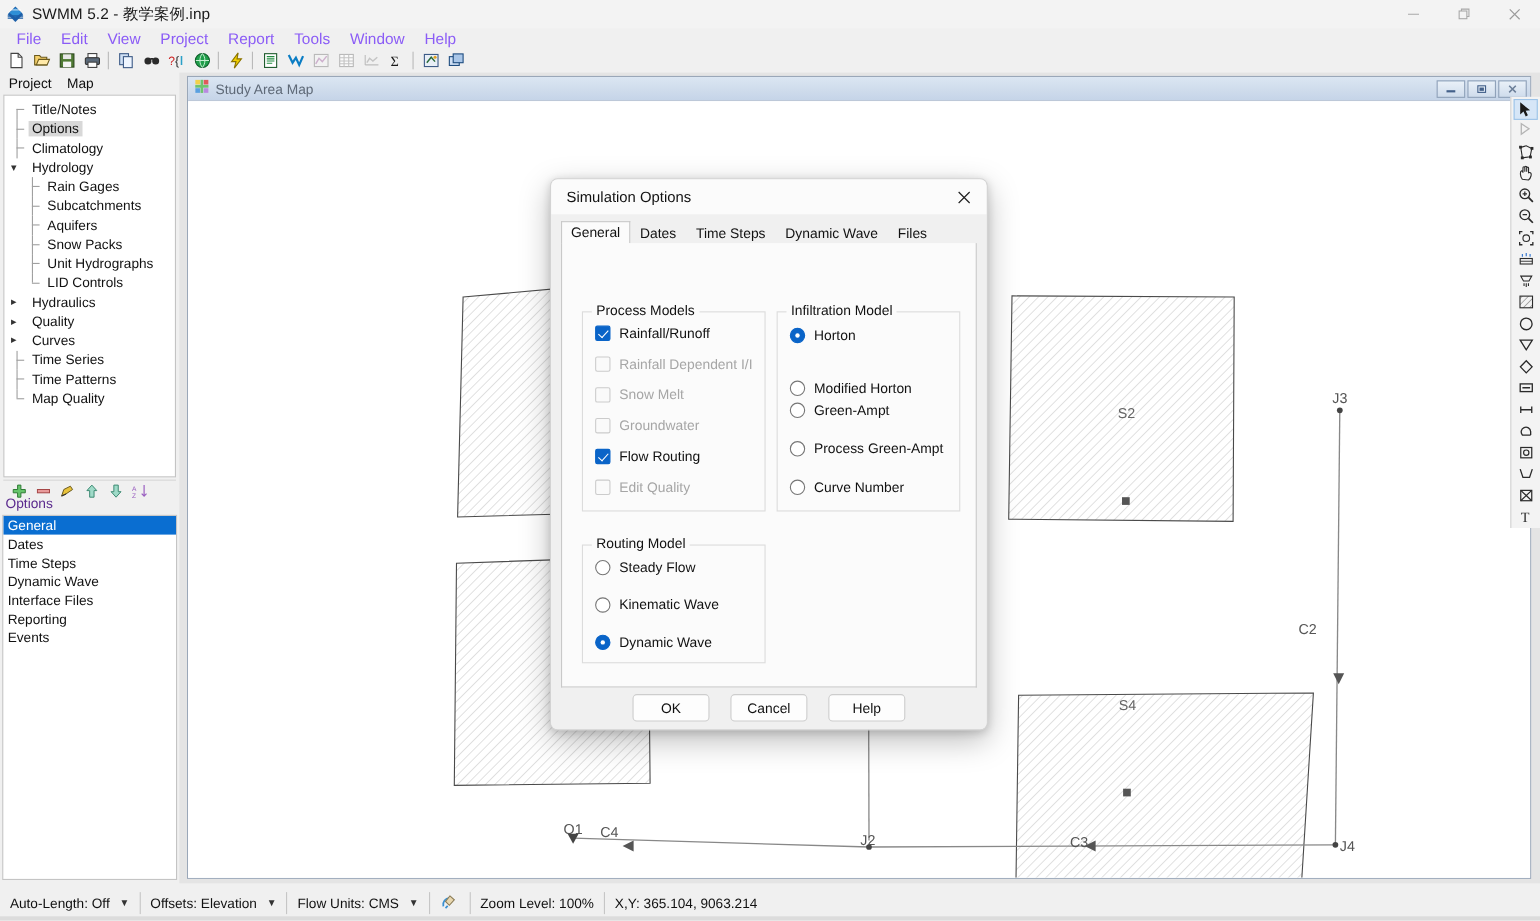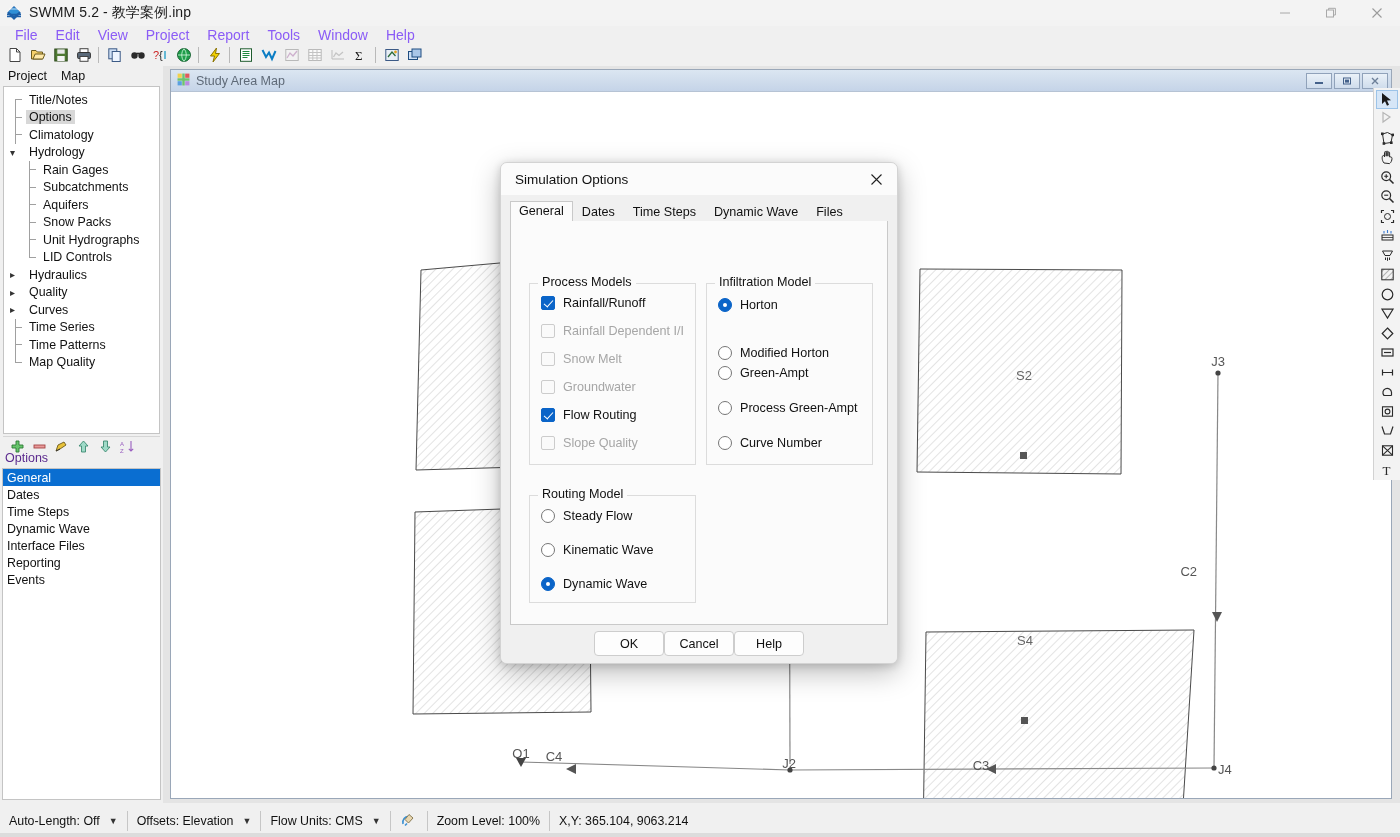--- a/index.html
+++ b/index.html
@@ -234,21 +234,21 @@
   .lbl-static { font-size: 12.6px; color: #111; }
   .numinput {
     width: 70px; height: 20px; background: #fbfbfb;
     border: none; border-bottom: 1px solid #8a8a8a;
     font-size: 12.6px; color: #111; padding: 0 4px;
     font-family: "Liberation Sans", sans-serif;
     outline: none;
   }
   .dlg-buttons {
     position: absolute; left: 0; top: 436px; width: 396px;
-    display: flex; justify-content: center; 
+    display: flex; justify-content: center; gap: 19px;
   }
   .dbtn {
     width: 70px; height: 25px; background: #fdfdfd;
     border: 1px solid #cdcdcd; border-radius: 4px;
     font-size: 12.6px; color: #111;
     display: flex; align-items: center; justify-content: center;
   }
 
   
   .statusbar {
@@ -833,21 +833,21 @@
             <div class="opt dis" style="margin-top:8px;">
               <span class="cbx dis"></span>
               <span>Groundwater</span>
             </div>
             <div class="opt" style="margin-top:8px;">
               <span class="cbx checked"></span>
               <span>Flow Routing</span>
             </div>
             <div class="opt dis" style="margin-top:8px;">
               <span class="cbx dis"></span>
-              <span>Slope Quality</span>
+              <span>Edit Quality</span>
             </div>
           </div>
         </div>
 
         <div class="gbox" style="left:195px; top:62px; width:167px; height:182px;">
           <div class="gbox-title">Infiltration Model</div>
           <div style="padding-top:11px;">
             <div class="opt">
               <span class="rdo checked"></span>
               <span>Horton</span>

